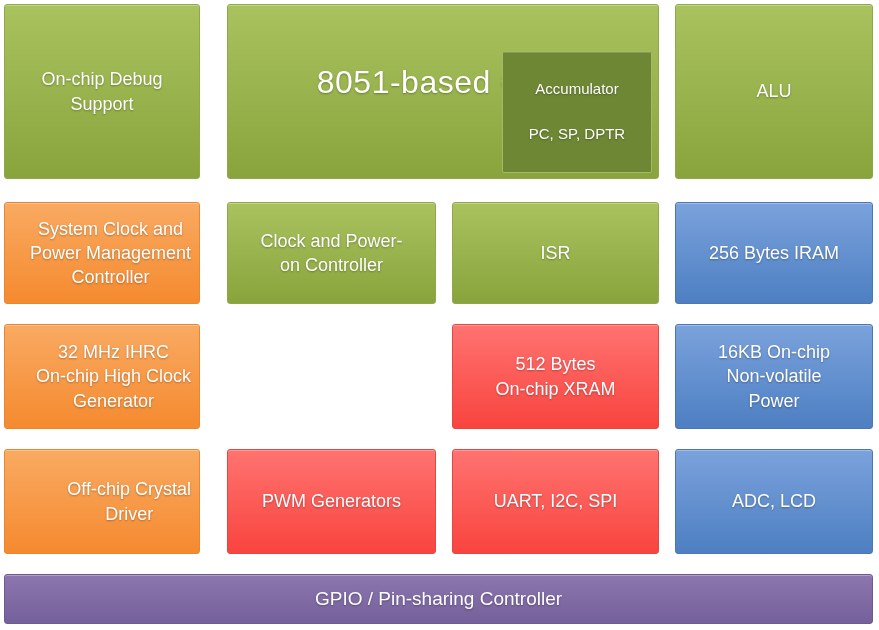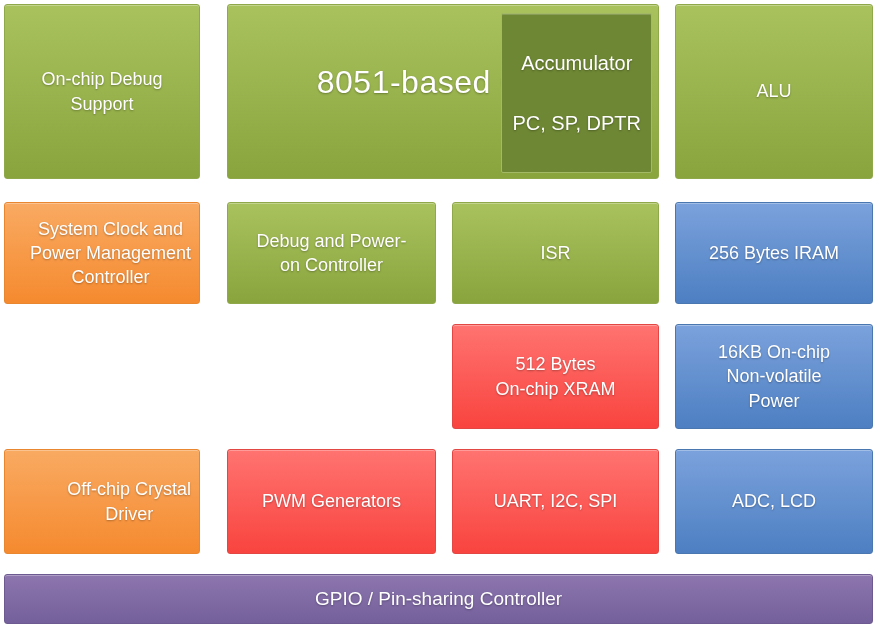--- a/index.html
+++ b/index.html
@@ -73,21 +73,21 @@
 
   .accumulator {
     position: absolute;
     right: 6px;
     bottom: 5px;
     min-width: 128px;
     padding: 4px 10px;
     background: #6e8734;
     border: 1px solid #a4b966;
     border-radius: 2px;
-    font-size: 20px;
+    font-size: 15px;
     line-height: 1.5;
     text-align: center;
     color: #ffffff;
     box-shadow: inset 0 1px 0 rgba(255,255,255,0.18);
     margin-top: 20px;
   }
   .accumulator div { white-space: nowrap; }
 </style>
 </head>
 <body>
@@ -111,32 +111,37 @@
     <span>ALU</span>
   </div>
 
   <div class="block orange pos-clockpm">
     <span>System Clock and
 Power Management
 Controller</span>
   </div>
 
   <div class="block green pos-reset">
-    <span>Debug and Power-
+    <span>Clock and Power-
 on Controller</span>
   </div>
 
   <div class="block green pos-isr">
     <span>ISR</span>
   </div>
 
   <div class="block blue pos-iram">
     <span>256 Bytes IRAM</span>
   </div>
 
+  <div class="block orange pos-ihrc">
+    <span>32 MHz IHRC
+On-chip High Clock
+Generator</span>
+  </div>
 
 
   <div class="block red pos-xram">
     <span>512 Bytes
 On-chip XRAM</span>
   </div>
 
   <div class="block blue pos-nvm">
     <span>16KB On-chip
 Non-volatile

